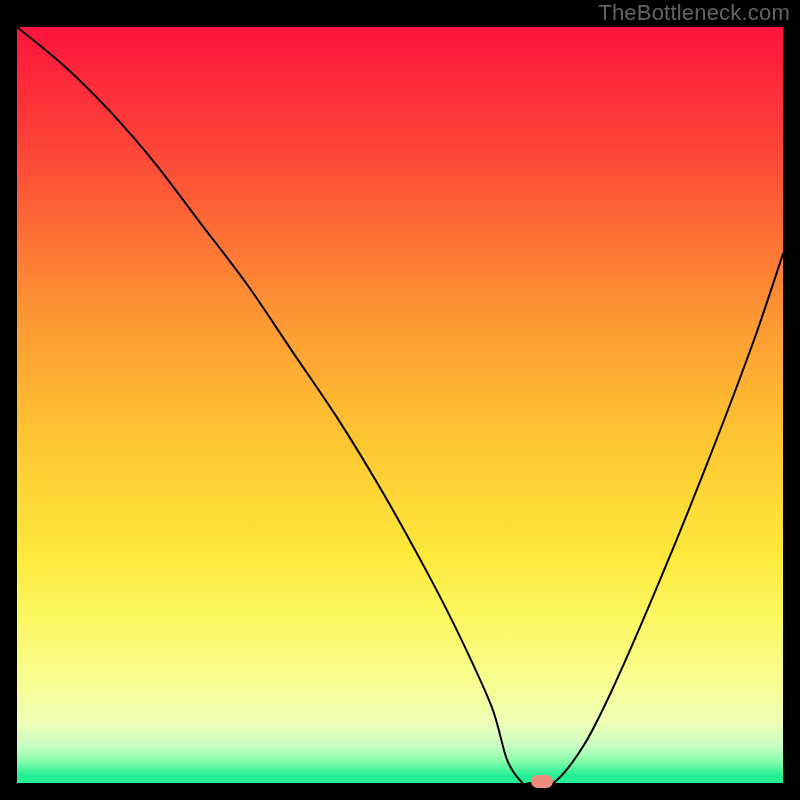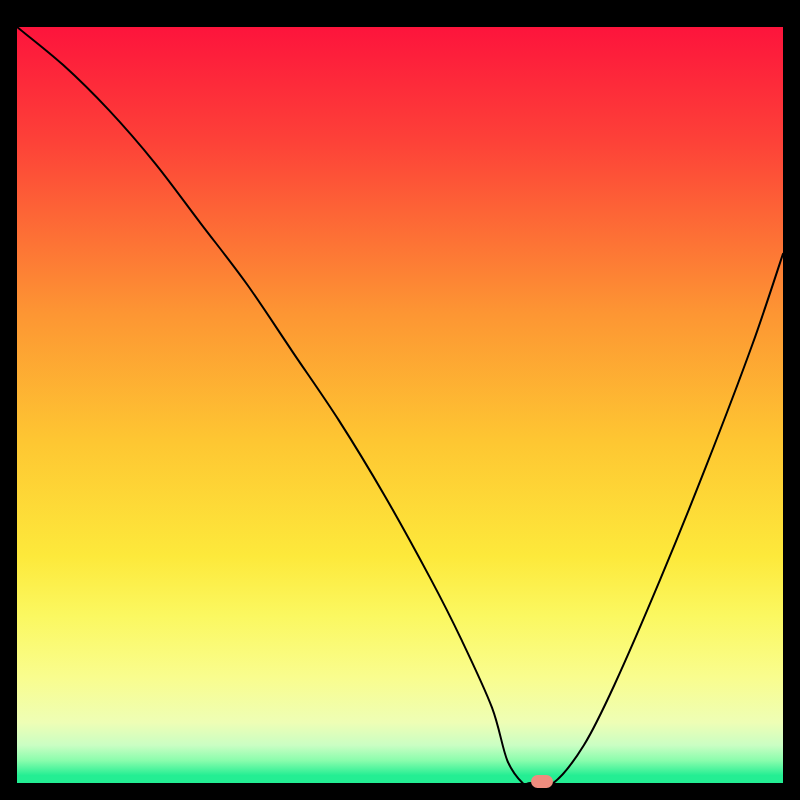--- a/index.html
+++ b/index.html
@@ -43,20 +43,21 @@
     width: 22px;
     height: 13px;
     border-radius: 7px;
     background: #ef8c7e;
   }
 </style>
 </head>
 <body>
 
 <div class="frame">
+  <div class="watermark">TheBottleneck.com</div>
 
   <div class="plot" id="plot">
       <svg width="766" height="756" viewBox="0 0 766 756">
         <defs>
           <linearGradient id="bg-grad" x1="0" y1="0" x2="0" y2="1">
             <stop offset="0%" stop-color="#fd143c"></stop>
             <stop offset="15%" stop-color="#fd4138"></stop>
             <stop offset="38%" stop-color="#fd9633"></stop>
             <stop offset="55%" stop-color="#fec732"></stop>
             <stop offset="70%" stop-color="#fde93b"></stop>

